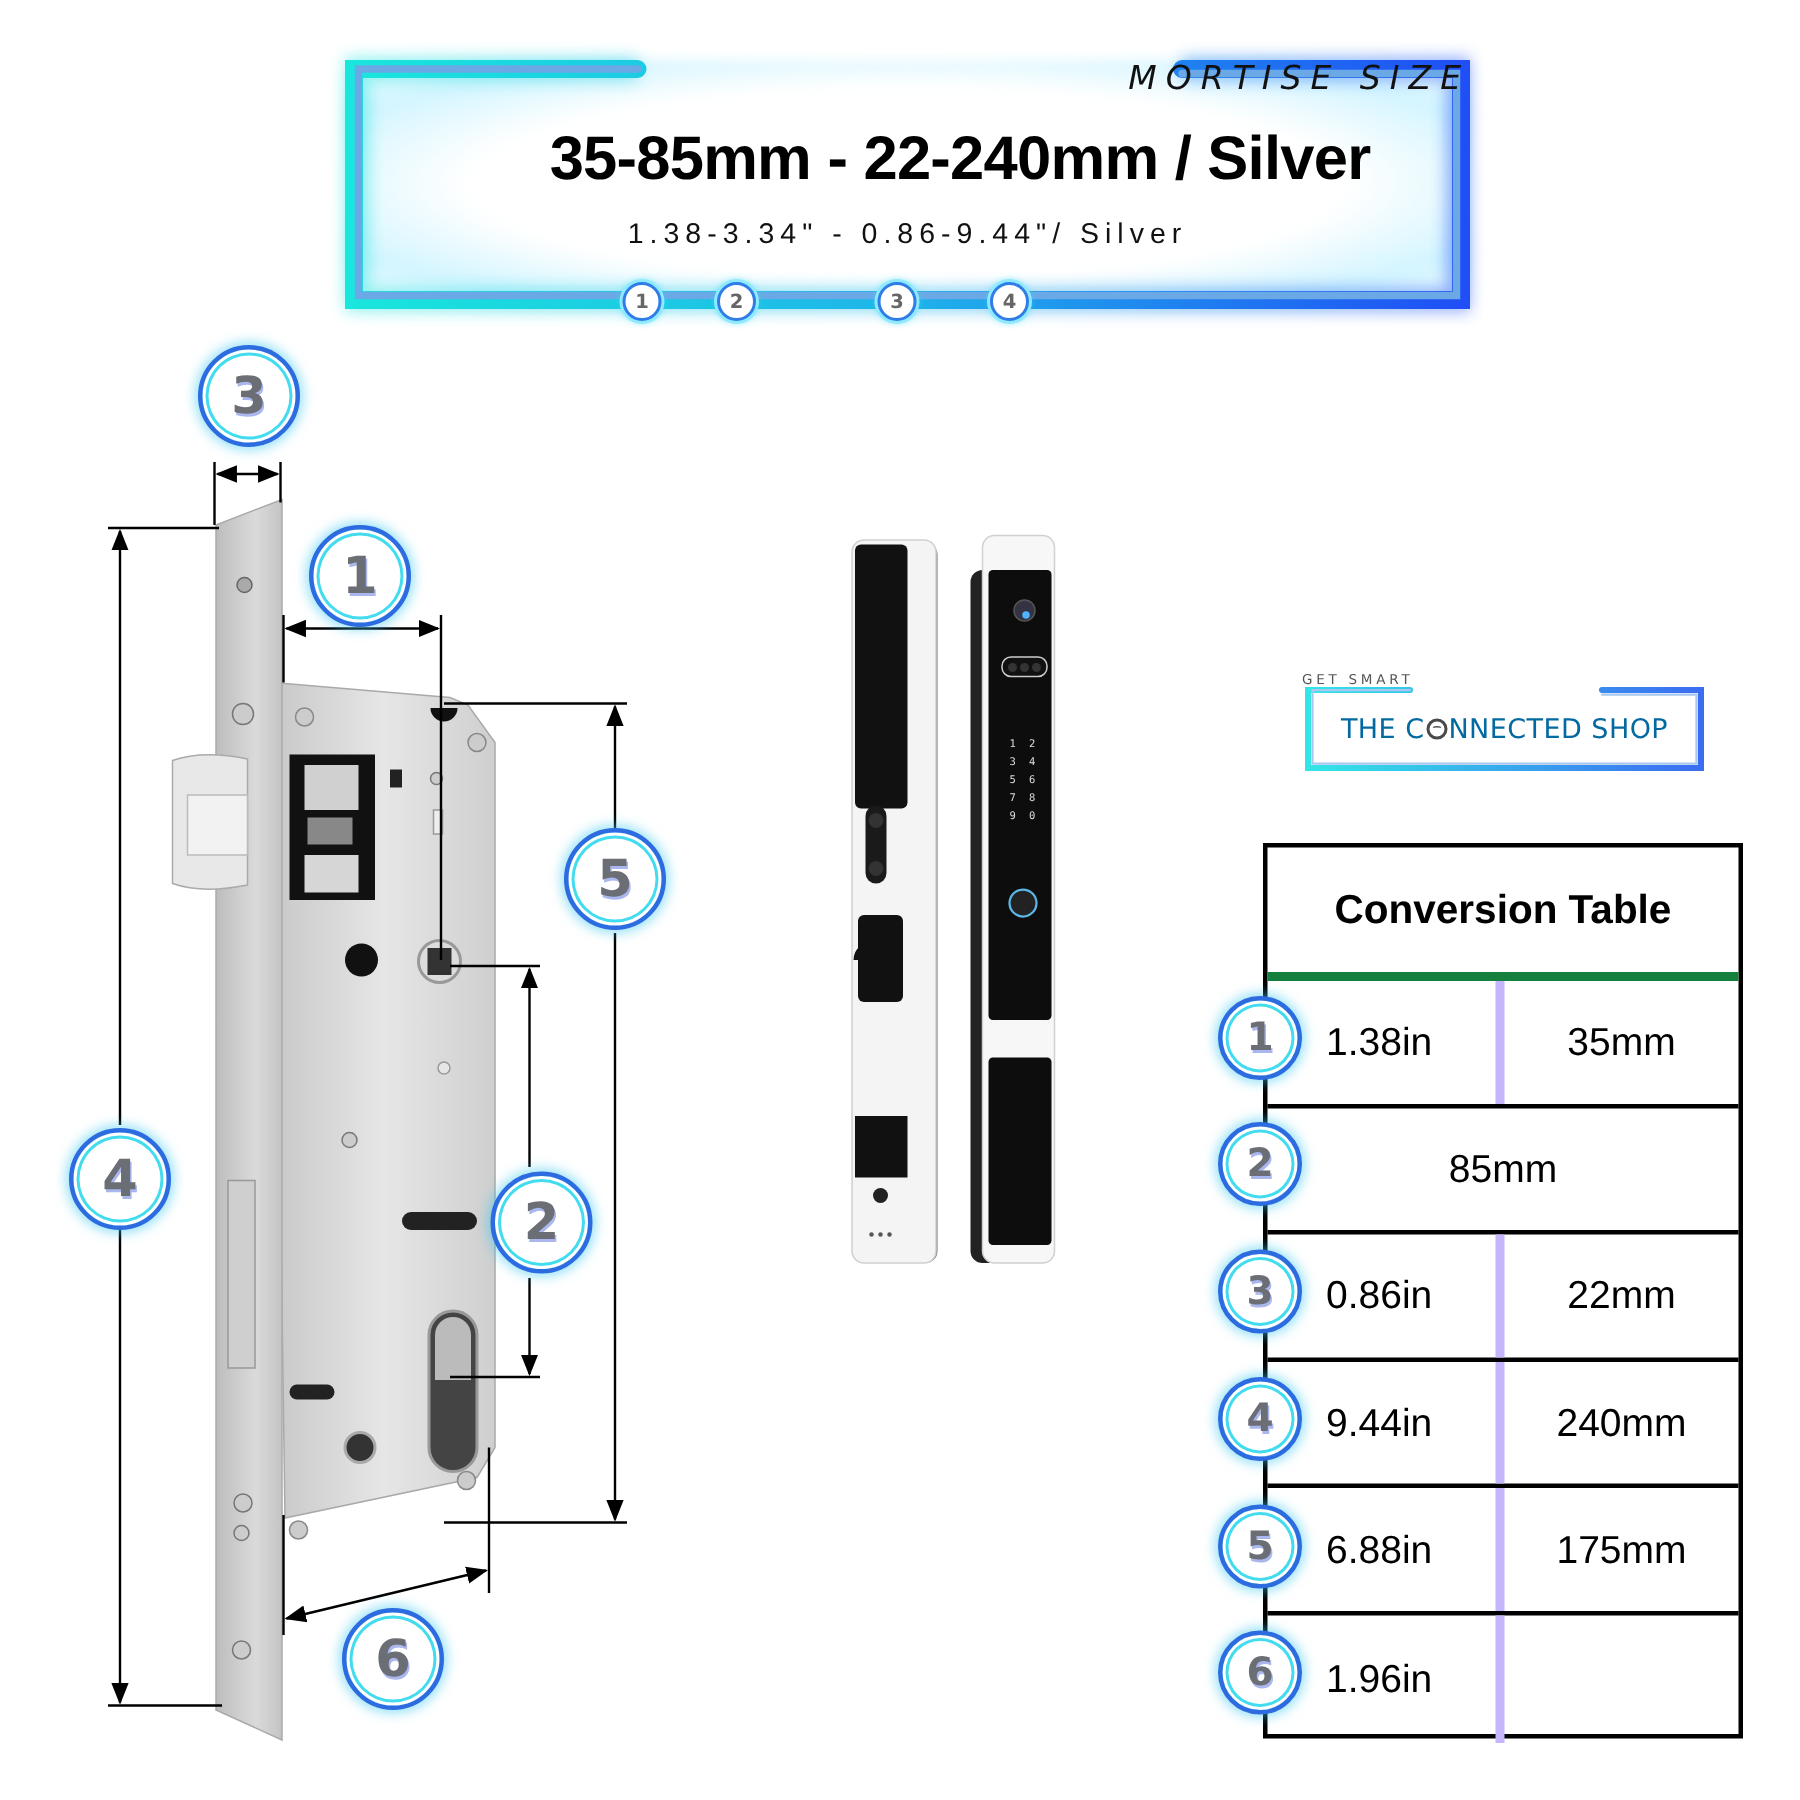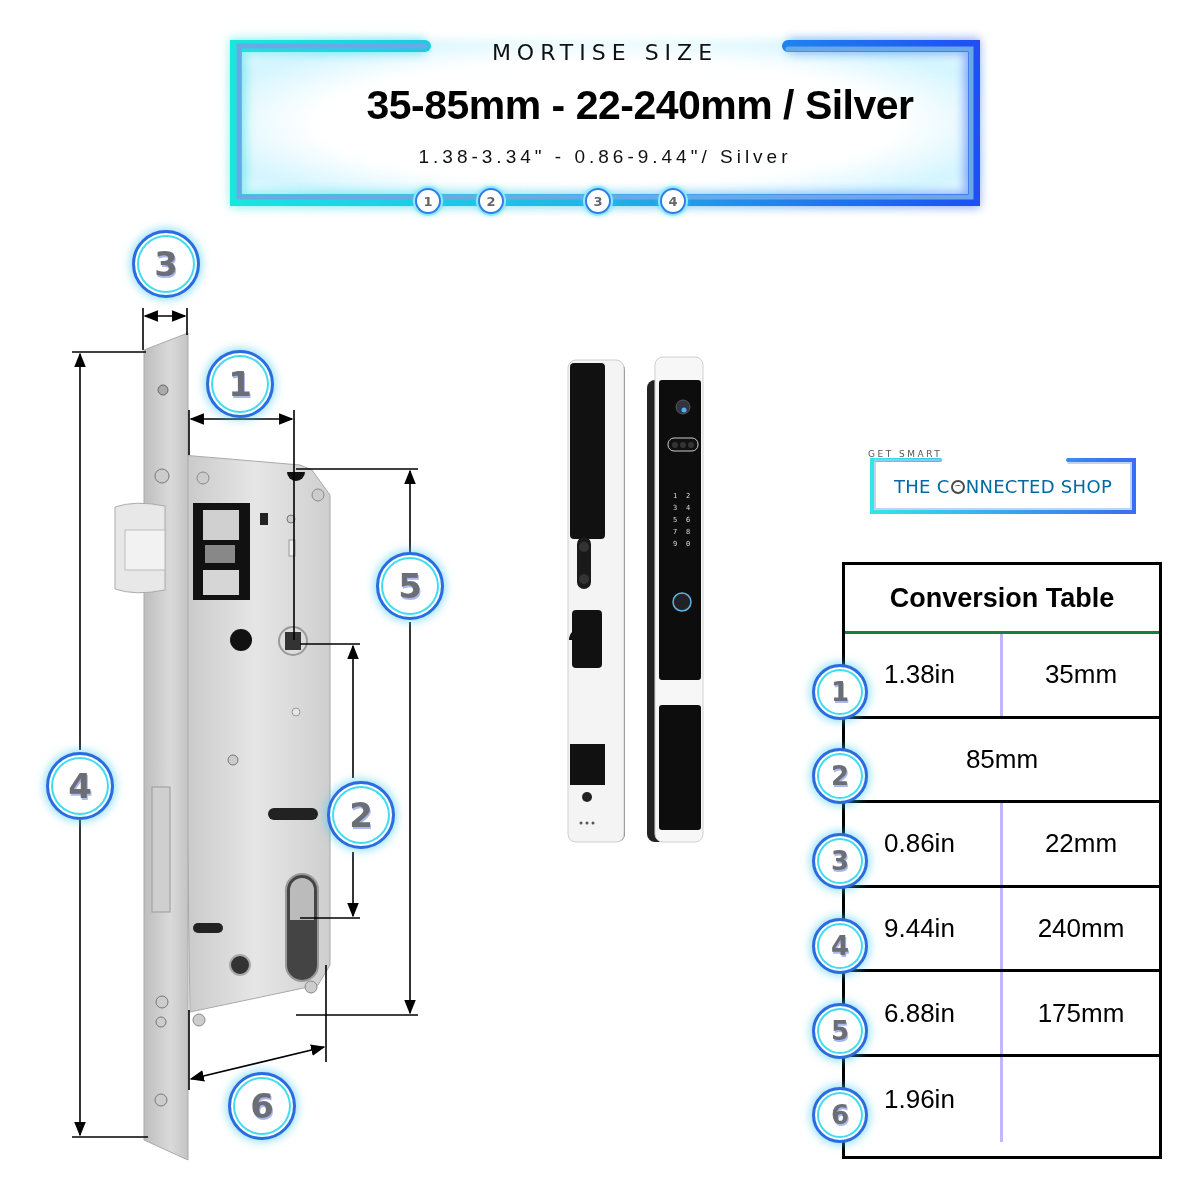--- a/index.html
+++ b/index.html
@@ -10,23 +10,23 @@
   .header {
     position: absolute; left: 230px; top: 40px; width: 750px; height: 165px;
   }
   .header-glow {
     position: absolute; inset: 0;
     background: radial-gradient(ellipse at center, #ffffff 55%, rgba(190,240,255,0.7) 80%, rgba(255,255,255,0) 100%);
     filter: blur(4px);
   }
   .header svg.frame { position: absolute; left: 0; top: 0; width: 750px; height: 165px; overflow: visible; }
   .header-kicker {
-    position: absolute; left: 0; width: 750px; top: 0; text-align: center;
+    position: absolute; left: 0; width: 750px; top: 0; text-align: right;
     font-size: 22px; letter-spacing: 6px; color: #111;
-    font-family: "DejaVu Sans", sans-serif; font-weight: normal;
+    font-family: "DejaVu Sans", sans-serif; font-weight: normal; font-style: italic;
   }
   .header-title {
     position: absolute; left: 0; width: 820px; top: 42px; text-align: center;
     font-size: 41px; font-weight: bold; letter-spacing: -0.5px; color: #000;
     font-family: "Liberation Sans", sans-serif;
   }
   .header-sub {
     position: absolute; left: 0; width: 750px; top: 106px; text-align: center;
     font-size: 19px; letter-spacing: 4px; color: #111;
     font-family: "Liberation Sans", sans-serif;
@@ -70,30 +70,30 @@
     position: absolute; left: 0; width: 270px; top: 28px; text-align: center;
     font-size: 18px; letter-spacing: 0.3px; color: #0369a1; font-family: "DejaVu Sans", sans-serif;
   }
 
   
   .conv {
     position: absolute; left: 842px; top: 562px; width: 320px; height: 597px;
     border: 3px solid #000; background: #fff;
   }
   .conv-title {
-    height: 69px; border-bottom: 3px solid #15803d;
+    height: 89px; border-bottom: 6px solid #15803d;
     display: flex; align-items: center; justify-content: center;
     font-size: 27px; font-weight: bold;
   }
   .conv-row {
     display: flex; height: 84.6px; border-bottom: 3px solid #000;
   }
   .conv-row:last-child { border-bottom: none; }
   .conv-in {
-    width: 158px; border-right: 3px solid #c4b5fd;
+    width: 158px; border-right: 6px solid #c4b5fd;
     display: flex; align-items: center; padding-left: 39px;
     font-size: 26px;
   }
   .conv-mm {
     flex: 1; display: flex; align-items: center; justify-content: center;
     font-size: 26px;
   }
   .tbl-badge { position: absolute; left: 812px; }
 </style>
 </head>

